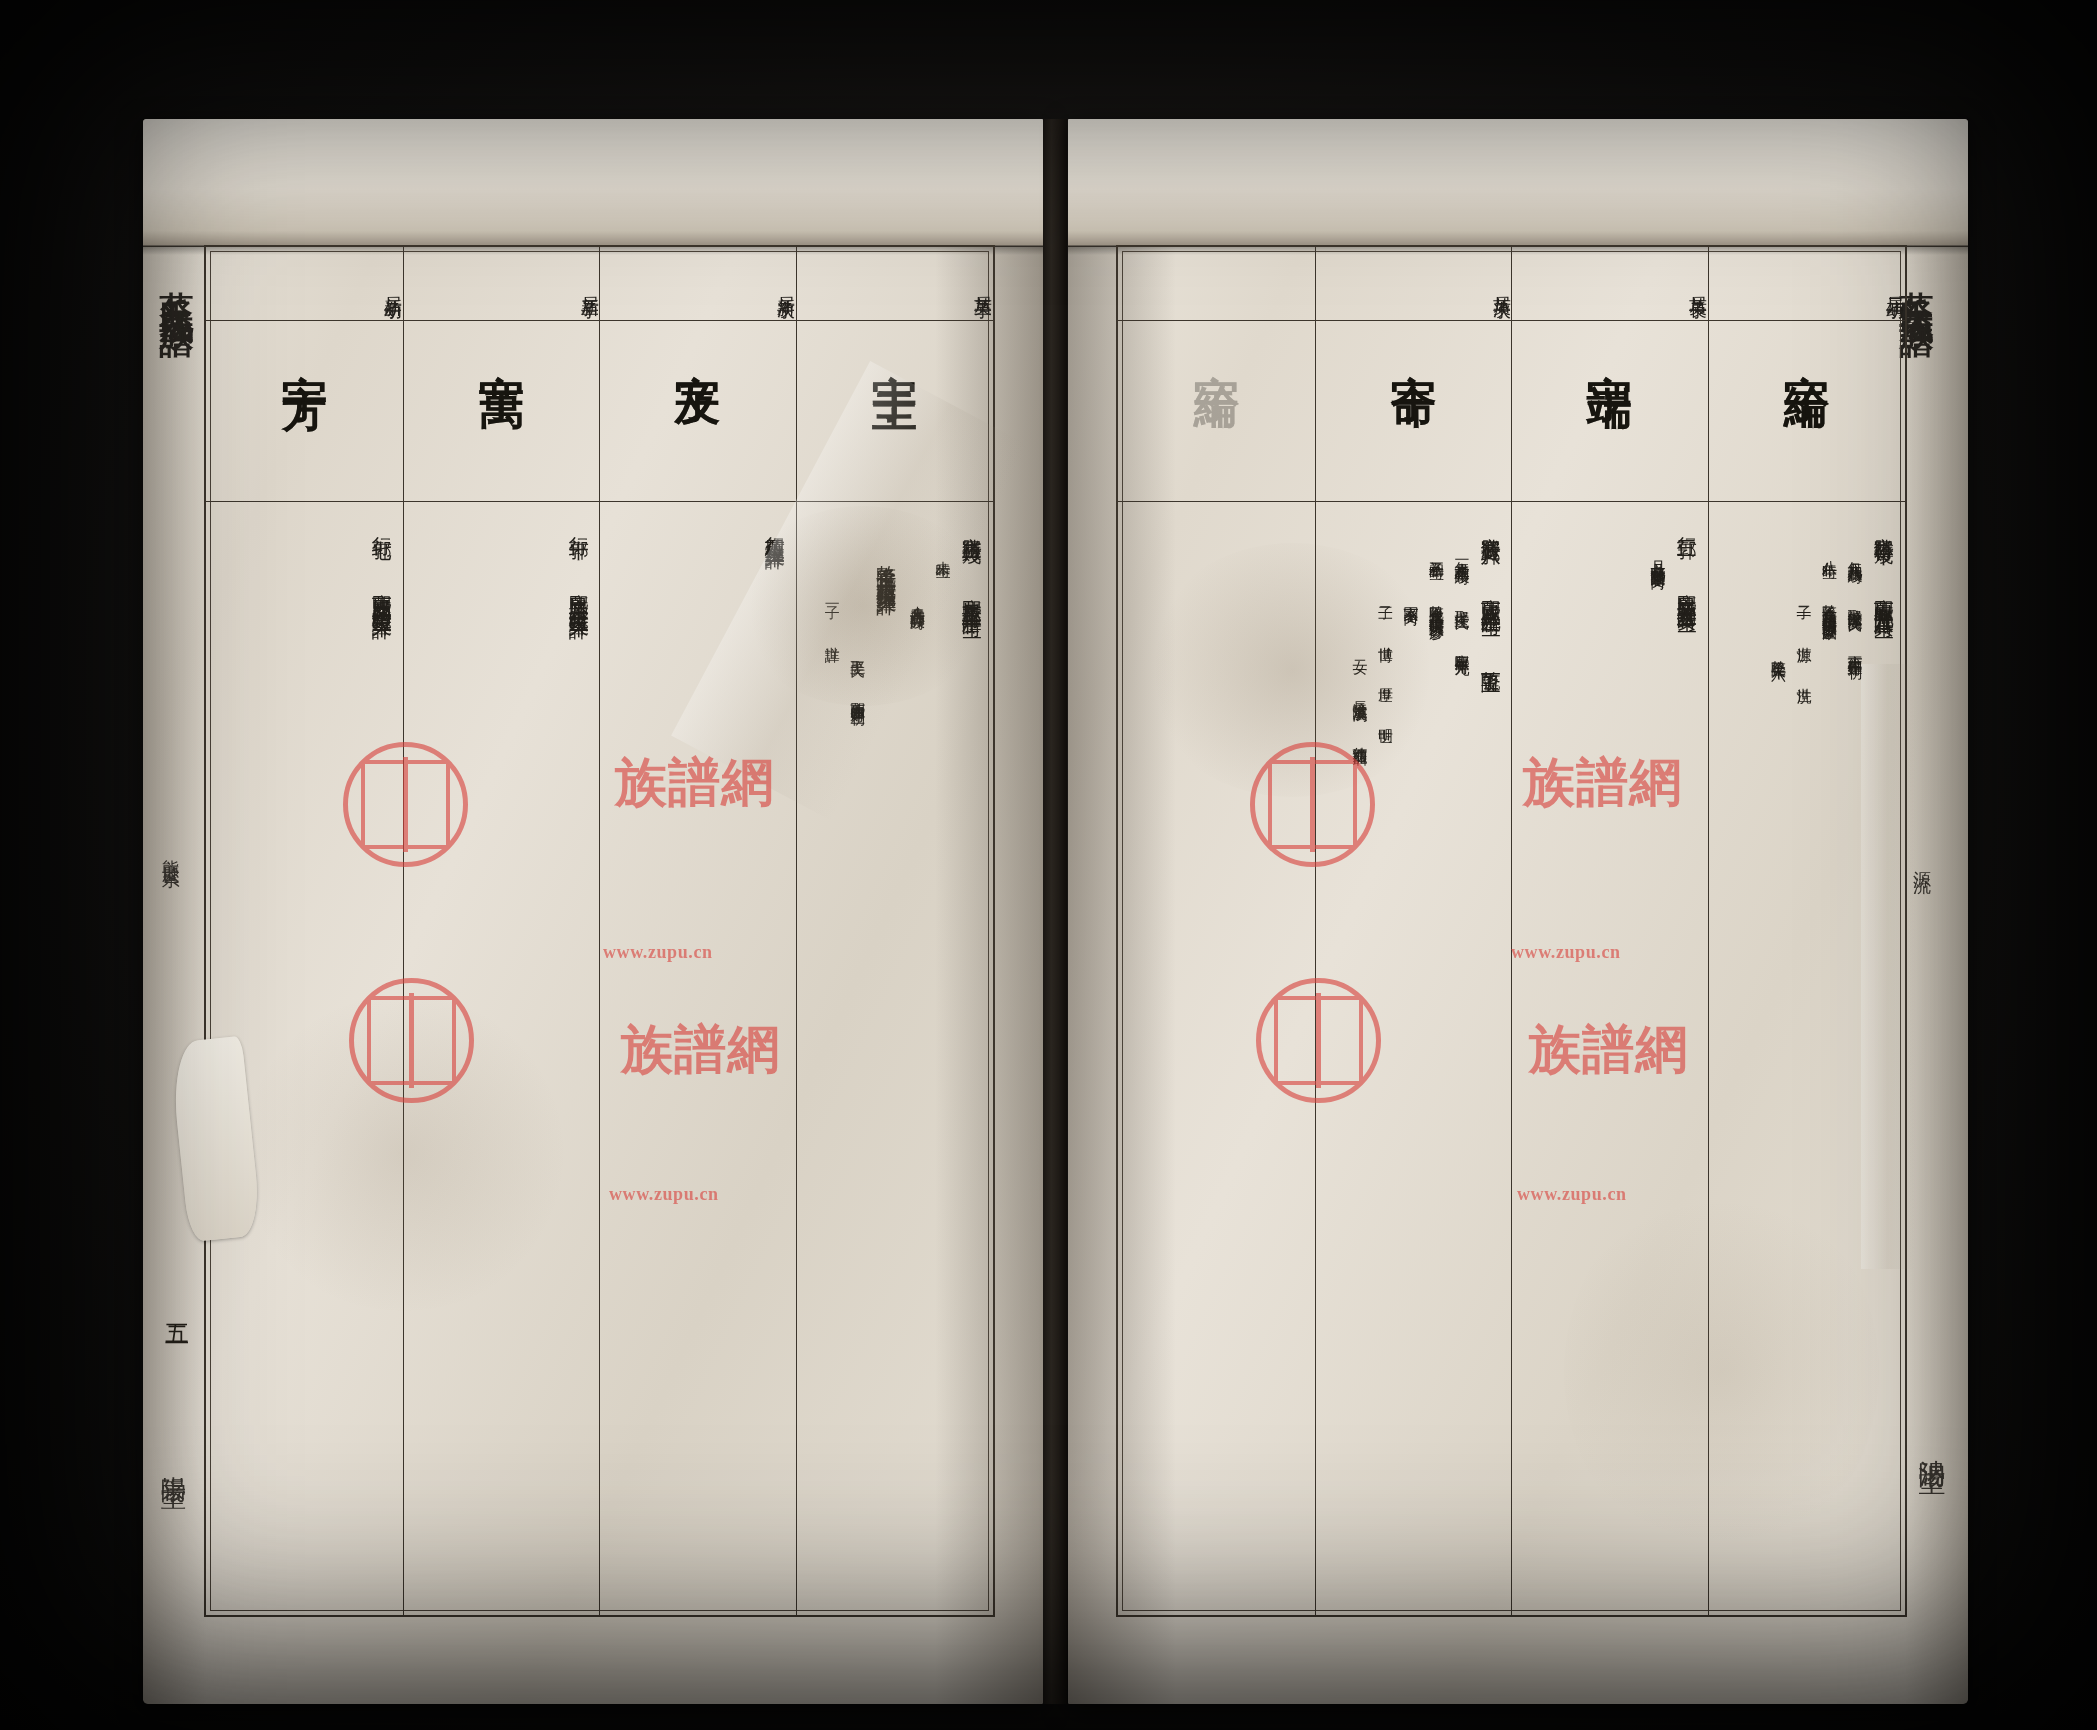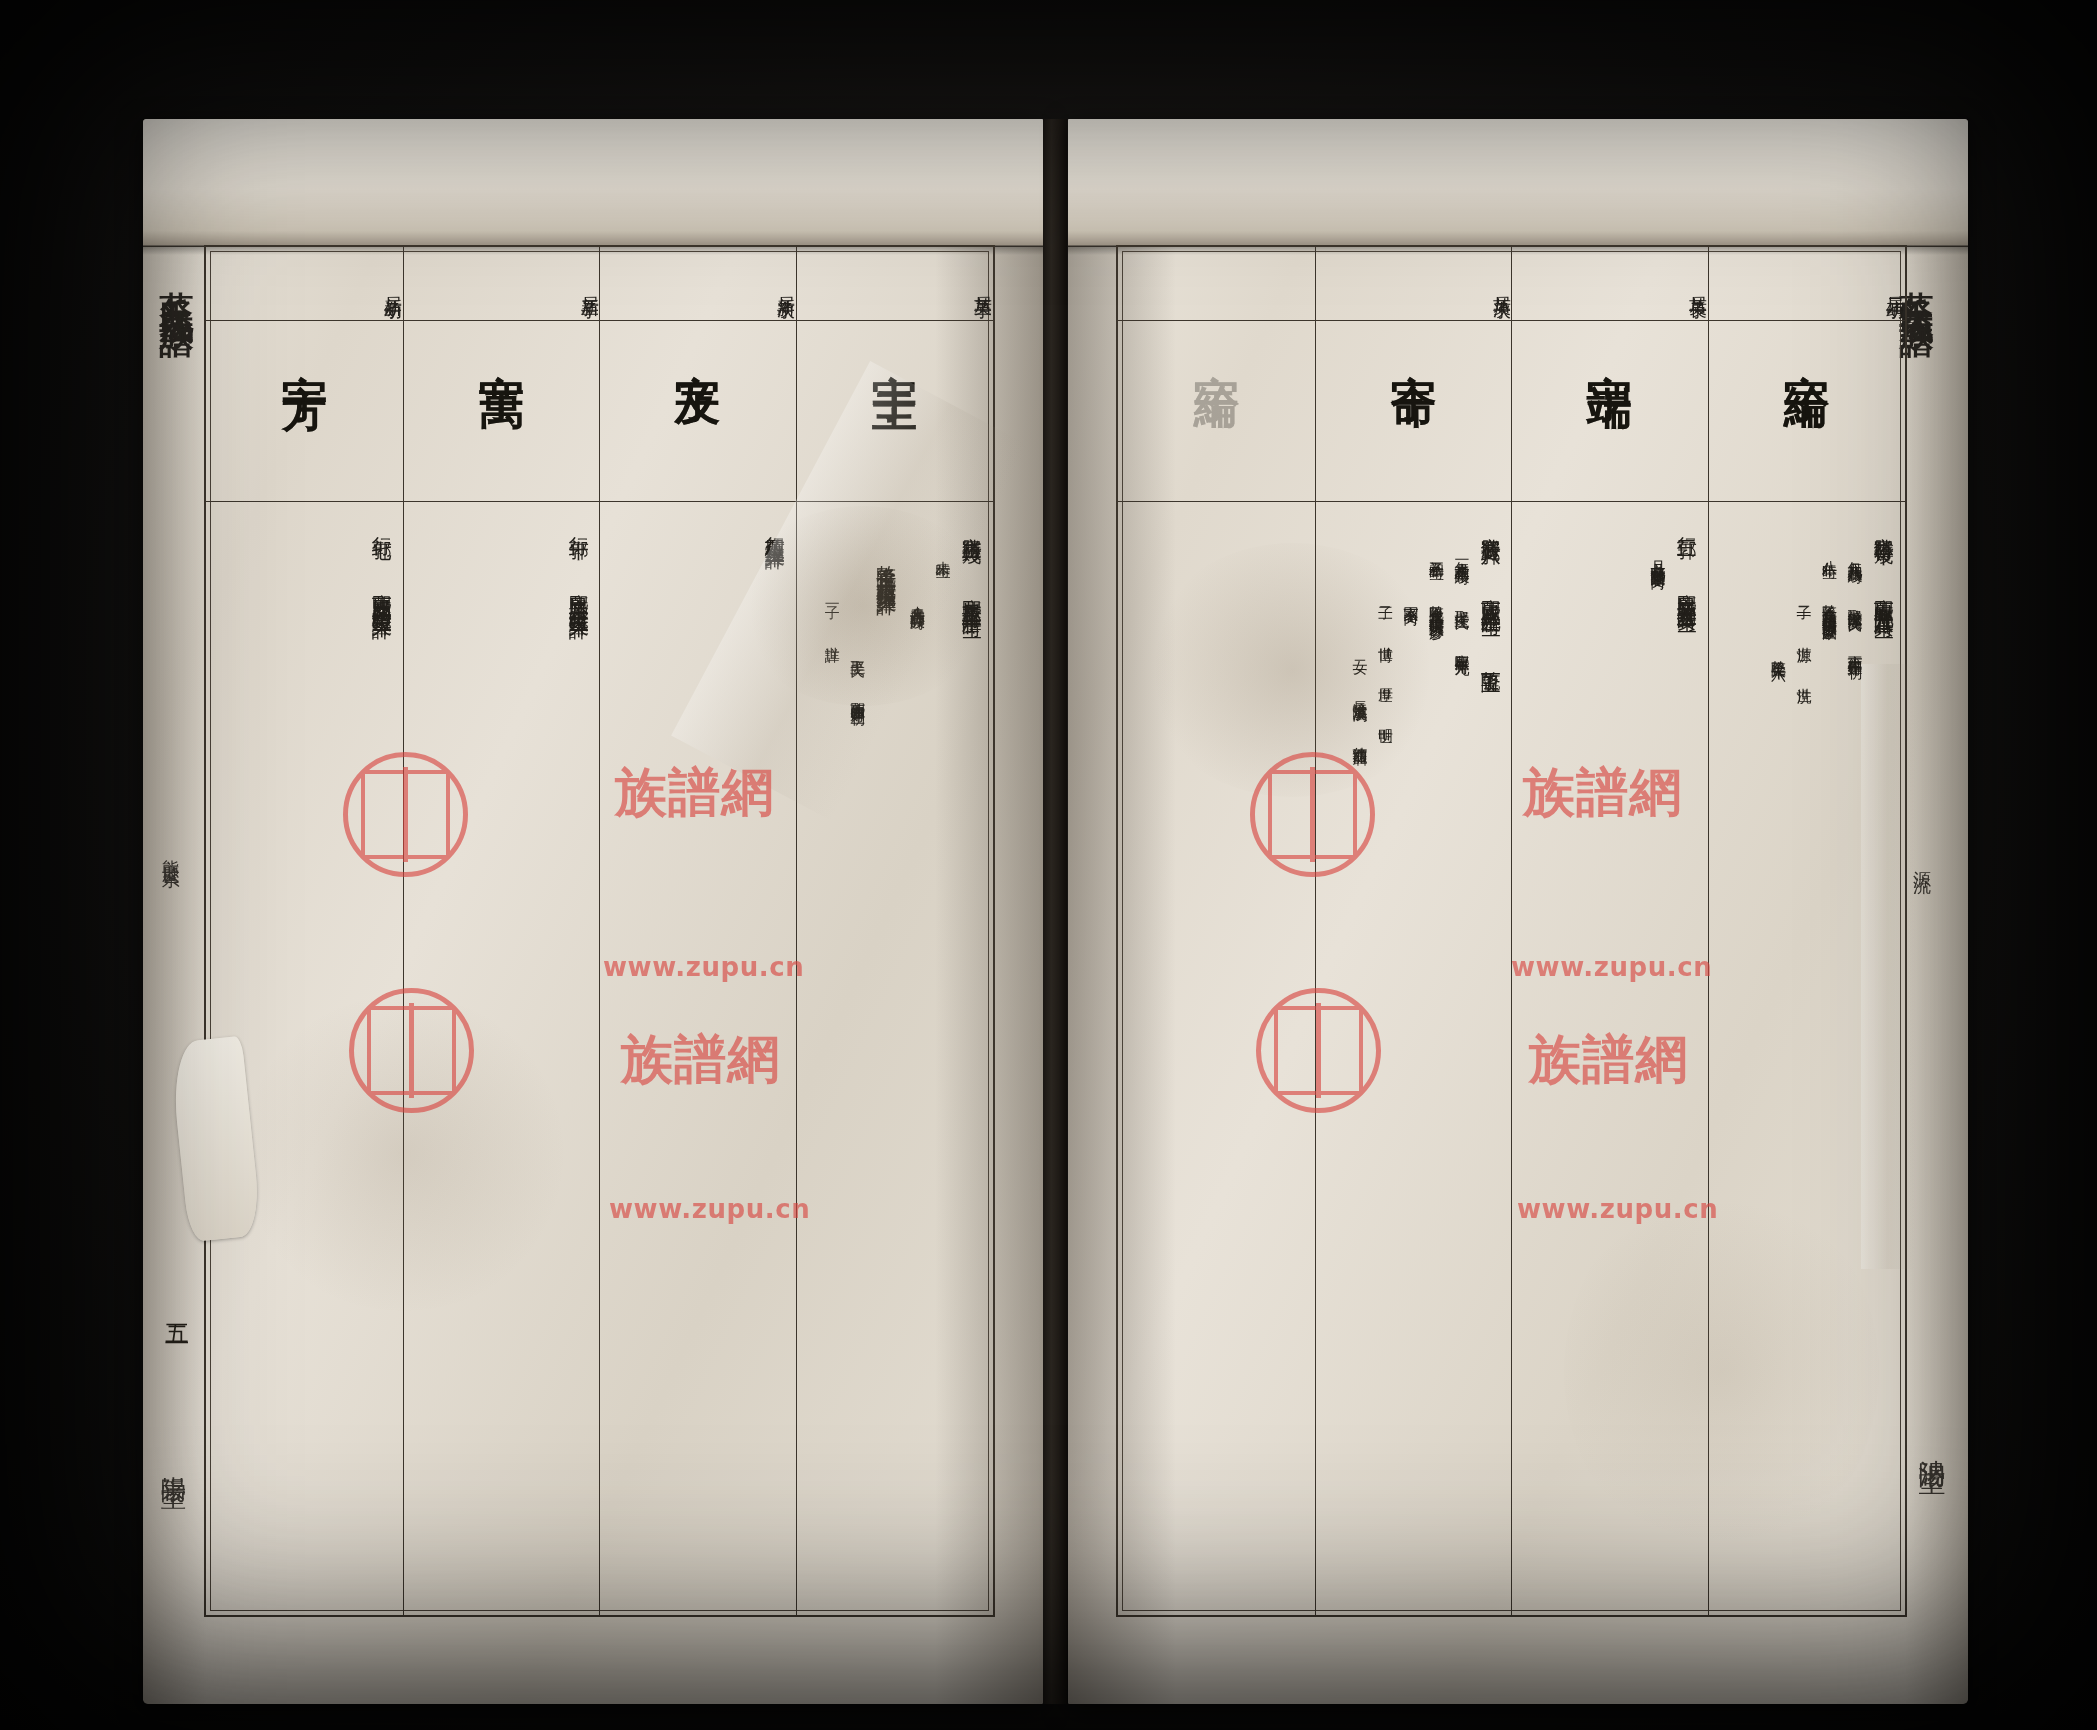--- a/index.html
+++ b/index.html
@@ -87,30 +87,30 @@
 
   
   .side-title{position:absolute;writing-mode:vertical-rl;text-orientation:upright;
     font-size:34px;font-weight:700;color:#1a1713;letter-spacing:6px;opacity:.92;}
   .side-sub{position:absolute;writing-mode:vertical-rl;text-orientation:upright;
     font-size:18px;color:#2a2621;letter-spacing:3.6px;opacity:.9;}
   .page-num{position:absolute;writing-mode:vertical-rl;text-orientation:upright;
     font-size:24px;color:#242019;letter-spacing:3.6px;}
 
   
-  .wm{position:absolute;pointer-events:none;user-select:none;opacity:.62;margin-top:10px;}
+  .wm{position:absolute;pointer-events:none;user-select:none;opacity:.62;}
   .wm .seal{width:115px;height:115px;border-radius:50%;
     border:5.4px solid #d8443f;position:relative;}
   .wm .seal:before{content:"";position:absolute;inset:13.3px;border:4.2px solid #d8443f;border-radius:3.6px;}
   .wm .seal:after{content:"";position:absolute;left:50%;top:9.7px;bottom:9.7px;width:4.2px;
     margin-left:-2.1px;background:#d8443f;}
   .wm-text{position:absolute;font-family:"DejaVu Sans",sans-serif;color:#d8443f;
     font-weight:700;letter-spacing:1.2px;}
   .wm-big{font-size:52px;}
-  .wm-url{font-size:26px;letter-spacing:0.6px;}
+  .wm-url{font-size:18px;letter-spacing:0.6px;font-family:Liberation Serif, serif;}
 
   
   .stain{position:absolute;border-radius:50%;pointer-events:none;
     background:radial-gradient(circle,rgba(120,104,80,.22),rgba(120,104,80,0) 70%);}
   .crease{position:absolute;pointer-events:none;
     background:linear-gradient(90deg,rgba(255,255,255,.55),rgba(160,150,135,.25),rgba(255,255,255,0));}
   .tear{position:absolute;pointer-events:none;
     background:linear-gradient(180deg,#f2eee5,#ded7ca);
     box-shadow:0 1.2px 3.6px rgba(0,0,0,.3);}
 </style>

